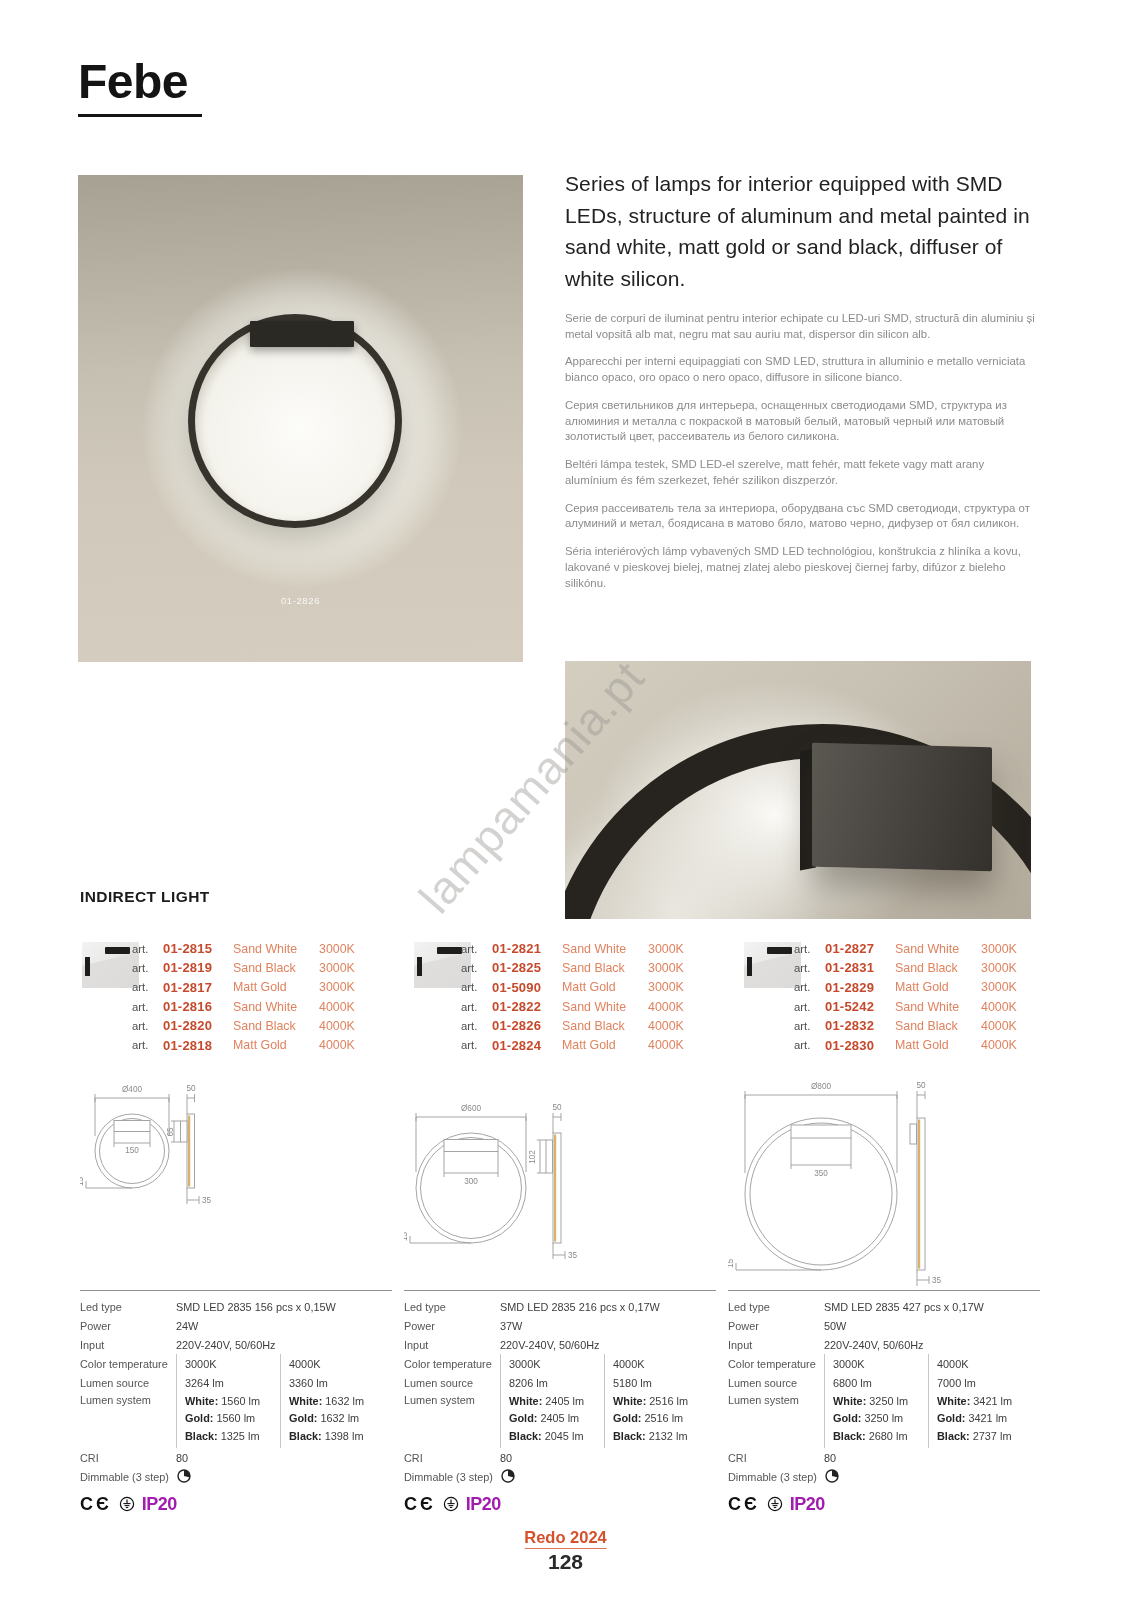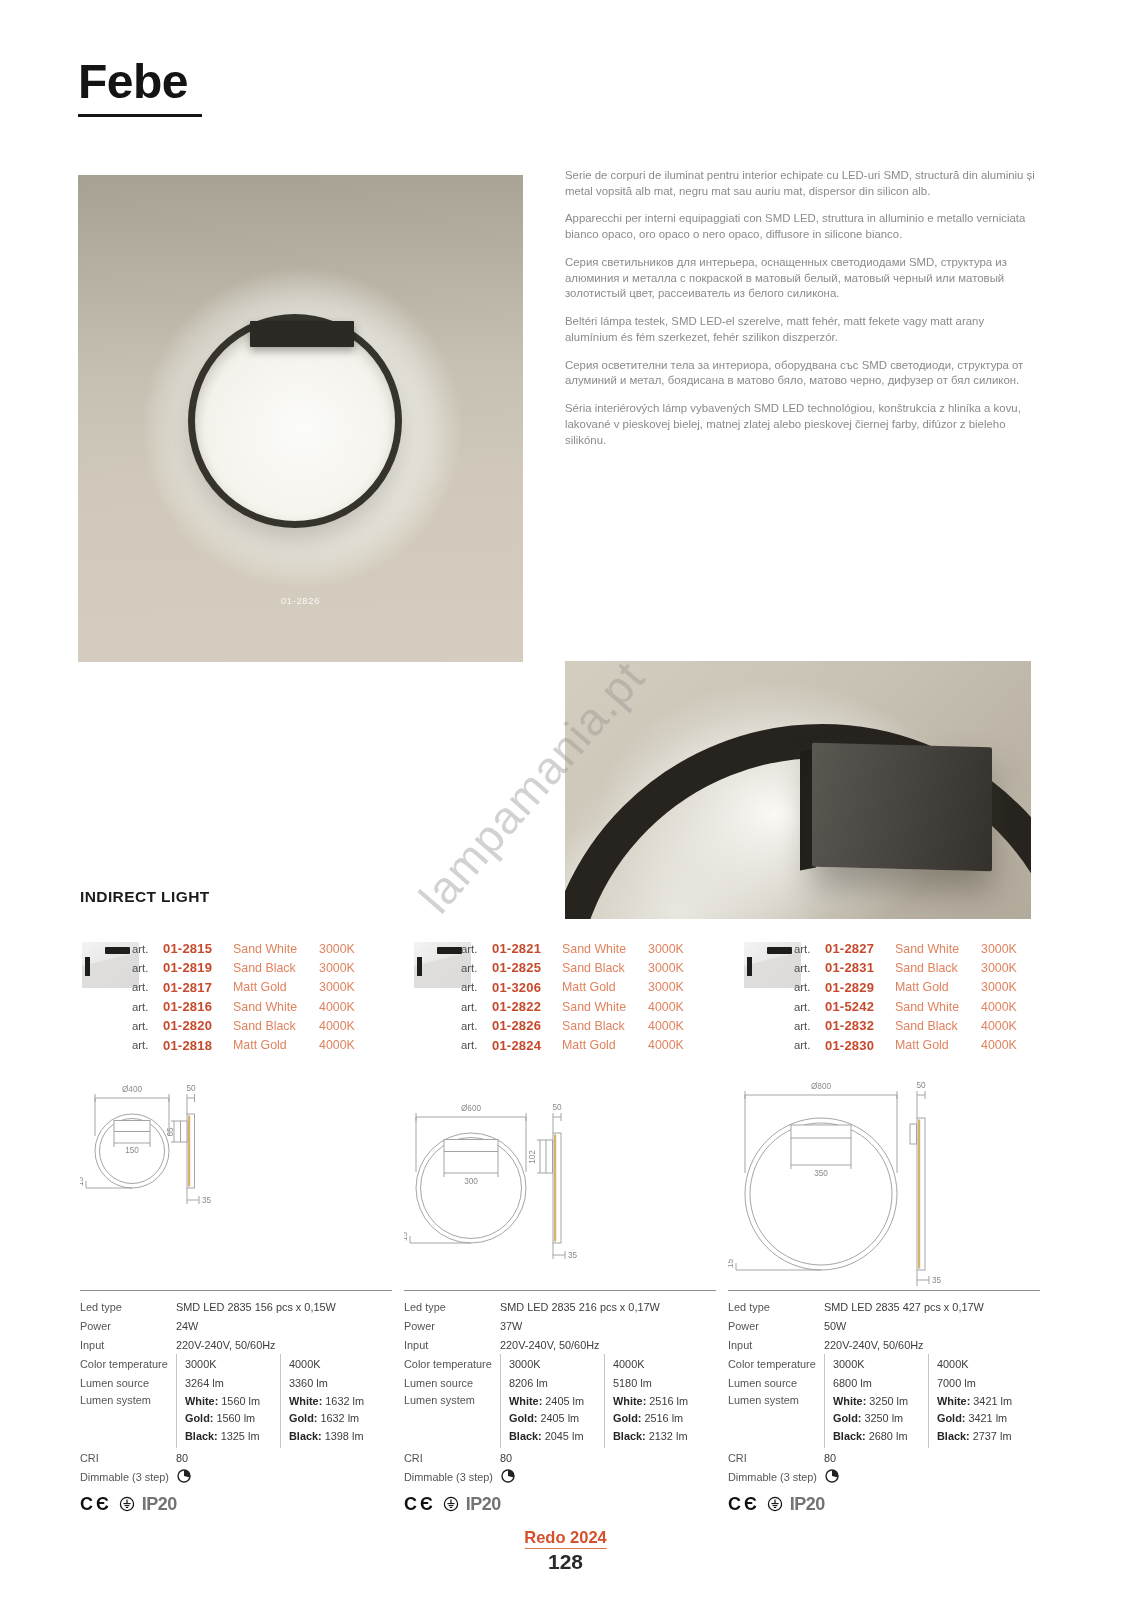--- a/index.html
+++ b/index.html
@@ -81,21 +81,21 @@
   .tv.wide { grid-column:2/4; }
   .tv.rule { border-left:1px solid #c6c6c6; padding-left:8px; align-self:stretch; display:flex; align-items:center; }
   .trow.lsys { align-items:start; }
   .trow.lsys .tl { padding-top:2px; }
   .trow.lsys .tv.rule { flex-direction:column; align-items:flex-start; justify-content:flex-start; padding-top:1px; padding-bottom:3px; }
   .lline { line-height:17.4px; white-space:nowrap; }
   .lline b { font-weight:700; color:#262626; margin-right:3px; }
   .lline i { font-style:normal; }
   .logos { display:flex; align-items:center; gap:7px; margin-top:7px; height:22px; }
   .ce { font-size:18px; font-weight:700; letter-spacing:3px; color:#101010; }
-  .ip { font-size:18px; font-weight:700; color:#737373; letter-spacing:-.5px; }
+  .ip { font-size:18px; font-weight:700; color:#a21caf; letter-spacing:-.5px; }
 
   
   #footer-link { position:absolute; left:50%; top:1528px; transform:translateX(-50%); font-size:16.5px; font-weight:700;
                  color:#d5512c; text-decoration:none; border-bottom:1.5px solid rgba(213,81,44,.8); padding-bottom:1px; }
   #page-number { position:absolute; left:50%; top:1550px; transform:translateX(-50%); font-size:21px; font-weight:700; color:#2a2a2a; }
 </style>
 </head>
 <body>
 
 <div id="page">
@@ -103,25 +103,26 @@
   <h1 id="title">Febe</h1>
 
   <div id="photo1">
     <div class="p1-glow"></div>
     <div class="p1-ring"></div>
     <div class="p1-bracket"></div>
     <div class="p1-caption">01-2826</div>
   </div>
 
   <div id="intro">
+    <h2>Series of lamps for interior equipped with SMD LEDs, structure of aluminum and metal painted in sand white, matt gold or sand black, diffuser of white silicon.</h2>
     <p>Serie de corpuri de iluminat pentru interior echipate cu LED-uri SMD, structură din aluminiu și metal vopsită alb mat, negru mat sau auriu mat, dispersor din silicon alb.</p>
     <p>Apparecchi per interni equipaggiati con SMD LED, struttura in alluminio e metallo verniciata bianco opaco, oro opaco o nero opaco, diffusore in silicone bianco.</p>
     <p>Серия светильников для интерьера, оснащенных светодиодами SMD, структура из алюминия и металла с покраской в матовый белый, матовый черный или матовый золотистый цвет, рассеиватель из белого силикона.</p>
     <p>Beltéri lámpa testek, SMD LED-el szerelve, matt fehér, matt fekete vagy matt arany alumínium és fém szerkezet, fehér szilikon diszperzór.</p>
-    <p>Серия осветителни тела за интериора, оборудвана със SMD светодиоди, структура от алуминий и метал, боядисана в матово бяло, матово черно, дифузер от бял силикон.</p>
+    <p>Серия рассеиватель тела за интериора, оборудвана със SMD светодиоди, структура от алуминий и метал, боядисана в матово бяло, матово черно, дифузер от бял силикон.</p>
     <p>Séria interiérových lámp vybavených SMD LED technológiou, konštrukcia z hliníka a kovu, lakované v pieskovej bielej, matnej zlatej alebo pieskovej čiernej farby, difúzor z bieleho silikónu.</p>
   </div>
 
   <div id="photo2">
     <div class="p2-glow1 z1"></div>
     <div class="p2-glow2 z1"></div>
     <div class="p2-arc z2"></div>
     <div class="p2-box z3">
       <div class="p2-box-side"></div>
       <div class="p2-box-front"></div>
@@ -291,21 +292,21 @@
           <span class="vtemp">3000K</span>
         </div>
       <div class="vrow">
           <span class="vart">art.</span>
           <span class="vcode">01-2825</span>
           <span class="vfinish">Sand Black</span>
           <span class="vtemp">3000K</span>
         </div>
       <div class="vrow">
           <span class="vart">art.</span>
-          <span class="vcode">01-3206</span>
+          <span class="vcode">01-5090</span>
           <span class="vfinish">Matt Gold</span>
           <span class="vtemp">3000K</span>
         </div>
       <div class="vrow">
           <span class="vart">art.</span>
           <span class="vcode">01-2822</span>
           <span class="vfinish">Sand White</span>
           <span class="vtemp">4000K</span>
         </div>
       <div class="vrow">

